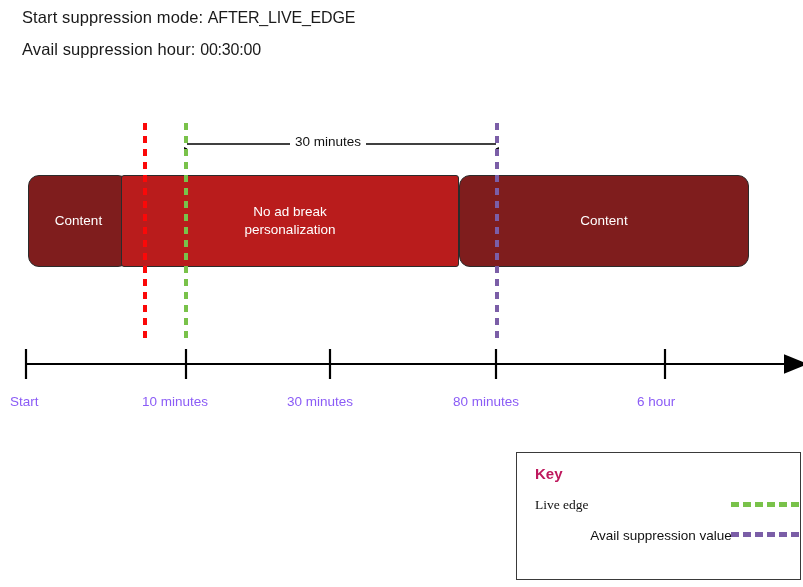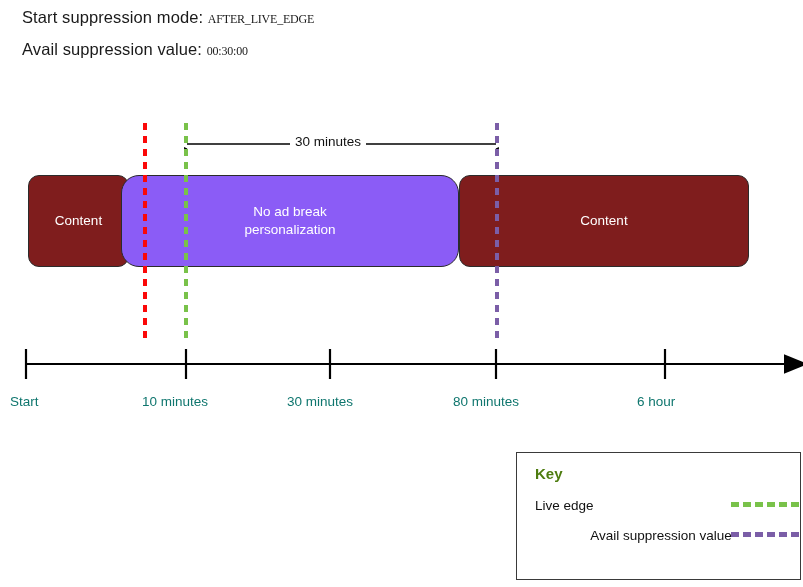--- a/index.html
+++ b/index.html
@@ -27,22 +27,22 @@
   .hdr {
     position: absolute;
     white-space: nowrap;
     font-size: 16.5px;
     color: #1a1a1a;
     letter-spacing: 0.1px;
   }
   #hdr-mode  { left: 22px; top: 8px; }
   #hdr-value { left: 22px; top: 40px; }
   .hdr .mono {
-    font-family: Liberation Serif, serif;
-    font-size: 12px;
+    font-family: Liberation Sans, sans-serif;
+    font-size: 16px;
     letter-spacing: -0.2px;
   }
 
   
   .block {
     position: absolute;
     box-sizing: border-box;
     border: 1.4px solid #2b2b2b;
     display: flex;
     align-items: center;
@@ -51,22 +51,22 @@
     color: #ffffff;
     font-size: 13.5px;
     line-height: 1.35;
   }
   .block.blue {
     background: #7f1d1d;
     border-radius: 11px;
     text-align: right;
   }
   .block.gray {
-    background: #8b5cf6;
-    border-radius: 18px;
+    background: #b91c1c;
+    border-radius: 3px;
   }
 
   #block-content-left  { left: 28px;  top: 175px; width: 101px; height: 92px; }
   #block-noad          { left: 121px; top: 175px; width: 338px; height: 92px; }
   #block-content-right { left: 459px; top: 175px; width: 290px; height: 92px; }
 
   
   .vmark {
     position: absolute;
     top: 123px;
@@ -110,52 +110,52 @@
     position: absolute;
     left: 0;
     top: 345px;
     width: 803px;
     height: 40px;
   }
   .axis-label {
     position: absolute;
     top: 394px;
     font-size: 13.5px;
-    color: #0f766e;
+    color: #8b5cf6;
     white-space: nowrap;
   }
 
   
   #key-box {
     position: absolute;
     left: 516px;
     top: 452px;
     width: 285px;
     height: 128px;
     box-sizing: border-box;
     background: #ffffff;
     border: 1.5px solid #3a3a3a;
   }
   #key-title {
     position: absolute;
     left: 18px;
     top: 12px;
     font-size: 15px;
     font-weight: bold;
-    color: #4d7c0f;
+    color: #be185d;
   }
   .key-row {
     position: absolute;
     left: 18px;
     width: 252px;
     height: 18px;
     display: flex;
     align-items: center;
   }
-  #key-row-0 { top: 43px; }
+  #key-row-0 { top: 43px; font-family: Liberation Serif, serif; }
   #key-row-1 { top: 73px; justify-content: center; }
   #key-row-2 { top: 103px; }
   .key-label {
     font-size: 13.5px;
     color: #111;
     white-space: nowrap;
   }
   .key-dash {
     position: absolute;
     left: 196px;
@@ -174,21 +174,21 @@
 </head>
 <body>
 
 <div id="canvas">
 
   <div class="hdr" id="hdr-mode">
     <span>Start suppression mode:</span>
     <span class="mono">AFTER_LIVE_EDGE</span>
   </div>
   <div class="hdr" id="hdr-value">
-    <span>Avail suppression value:</span>
+    <span>Avail suppression hour:</span>
     <span class="mono">00:30:00</span>
   </div>
 
   <svg id="span-arrow" viewBox="0 0 315 28">
     <defs>
       <marker id="ah-left" markerWidth="10" markerHeight="10" refX="9" refY="4" orient="auto">
         <path d="M9,0 L0,4 L9,8" fill="none" stroke="#000" stroke-width="1.2"></path>
       </marker>
       <marker id="ah-right" markerWidth="10" markerHeight="10" refX="1" refY="4" orient="auto">
         <path d="M1,0 L10,4 L1,8" fill="none" stroke="#000" stroke-width="1.2"></path>

